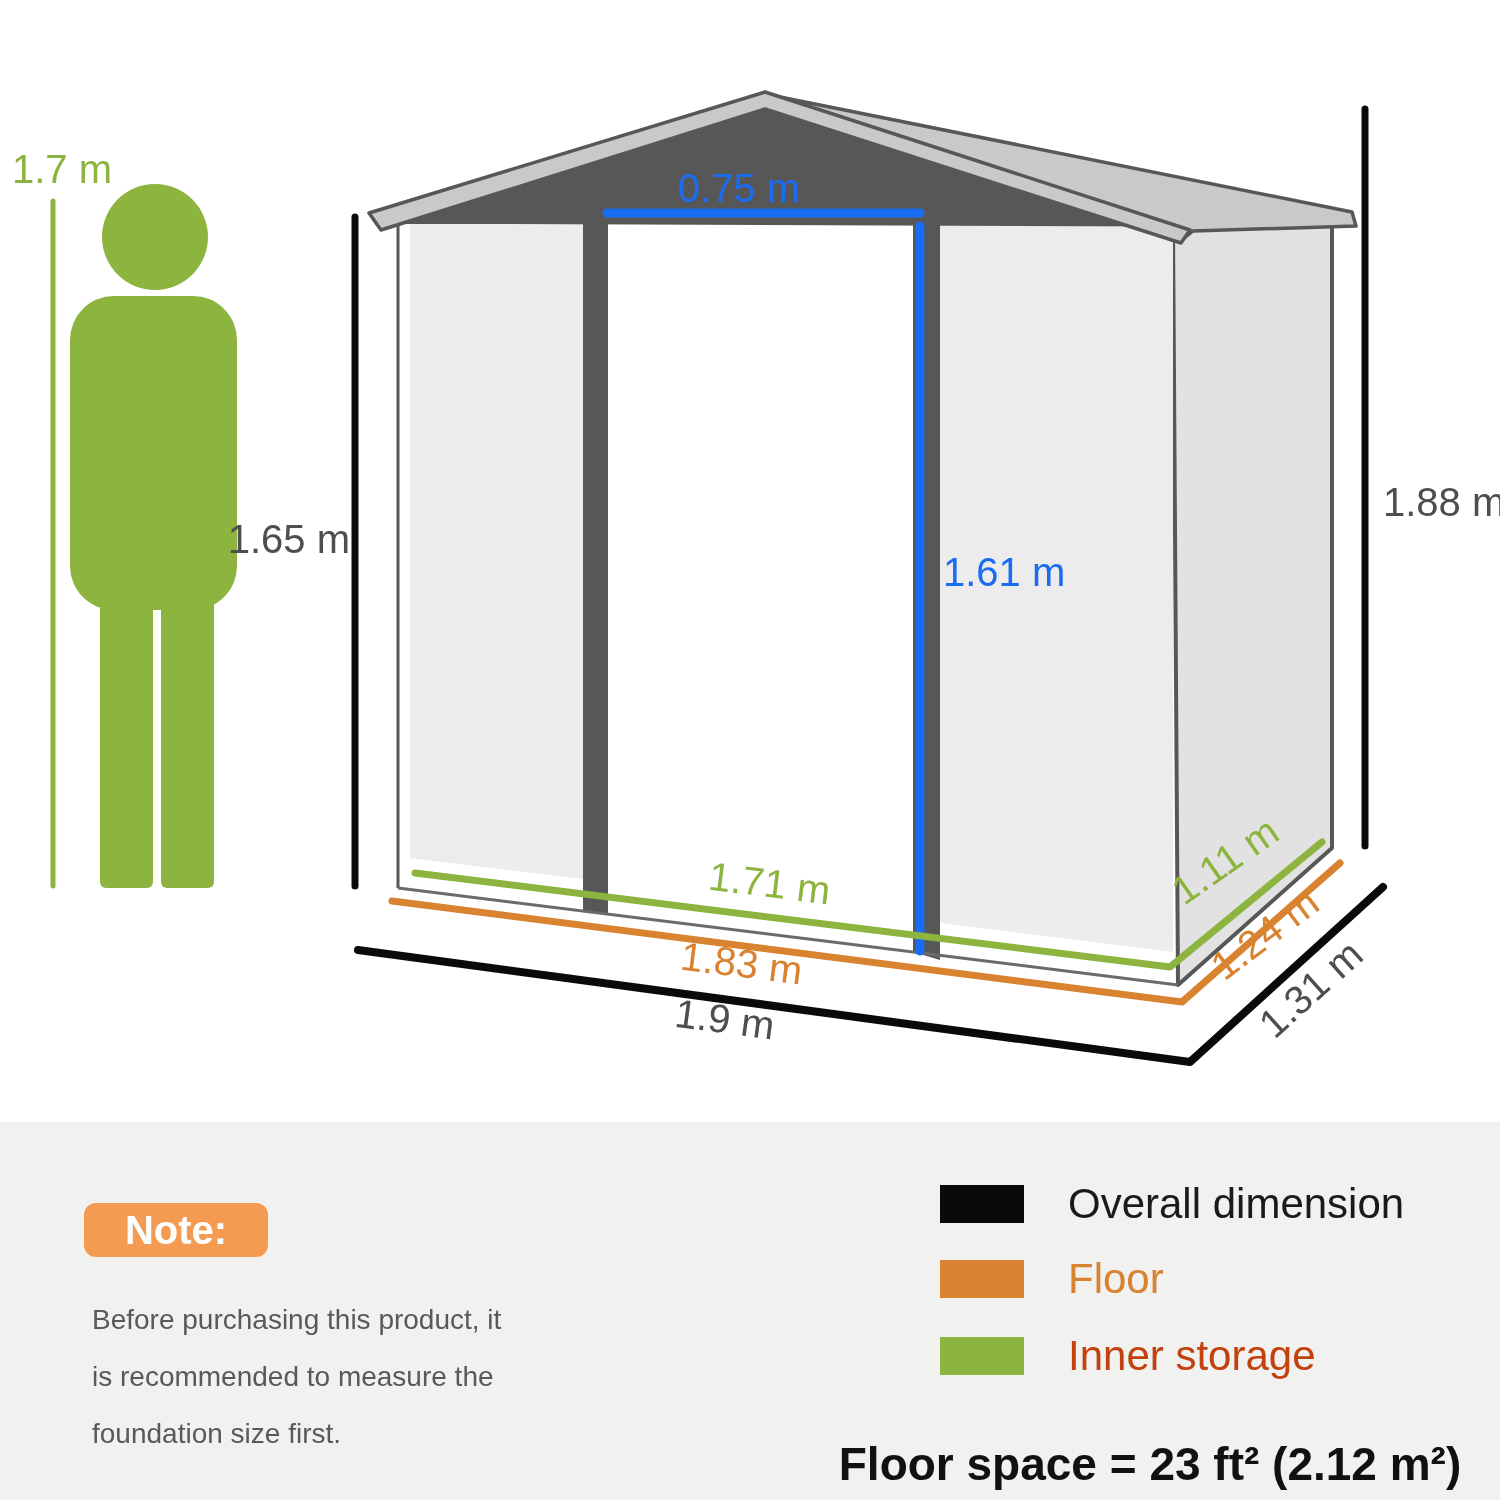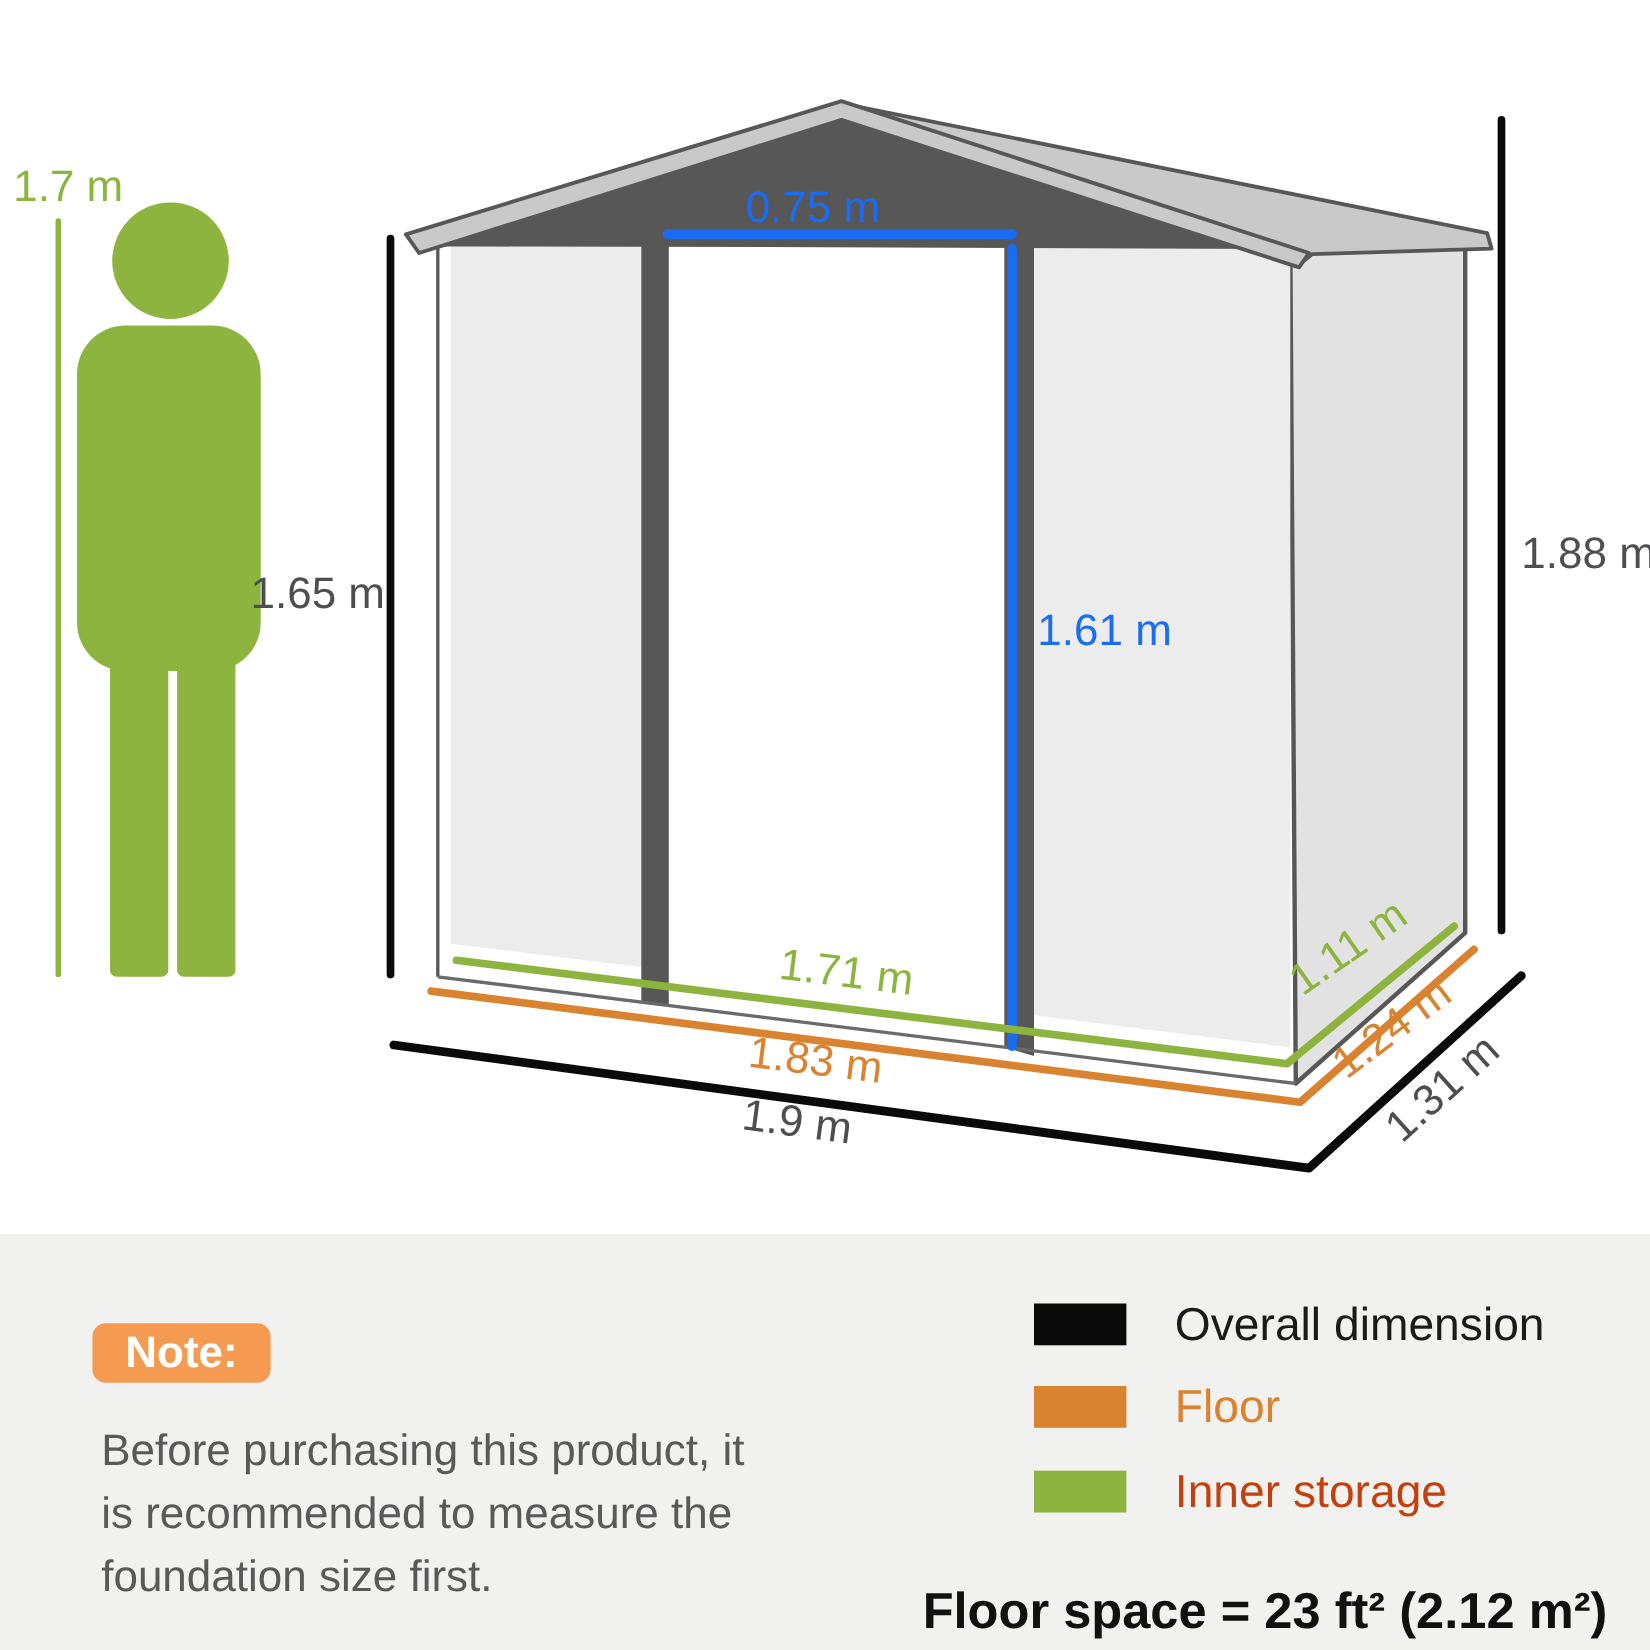--- a/index.html
+++ b/index.html
@@ -1,23 +1,23 @@
 <!DOCTYPE html>
 <html><head>
 <meta charset="utf-8">
 <style>
   html,body{margin:0;padding:0;background:#ffffff;}
   #page{position:relative;width:1500px;height:1500px;background:#ffffff;overflow:hidden;
         font-family:"Liberation Sans", sans-serif;padding-left:32px;}
   #diagram-svg{position:absolute;left:0;top:0;}
   .bottom-section{position:absolute;left:0;top:1122px;width:1500px;height:378px;background:#F1F1F0;}
-  .note-badge{position:absolute;left:84px;top:1203px;width:162px;height:54px;background:#F59B51;
+  .note-badge{position:absolute;left:84px;top:1203px;width:184px;height:54px;background:#F59B51;
               border-radius:12px;display:flex;align-items:center;justify-content:center;}
   .note-badge span{color:#ffffff;font-weight:bold;font-size:40px;}
-  .note-text{position:absolute;left:92px;top:1291px;width:760px;font-size:40px;line-height:57px;color:#595959;}
+  .note-text{position:absolute;left:92px;top:1291px;width:760px;font-size:28px;line-height:57px;color:#595959;}
   .legend-row{position:absolute;left:940px;display:flex;align-items:center;}
   .legend-swatch{width:84px;height:38px;margin-right:44px;flex:0 0 auto;}
   .legend-label{font-size:42px;white-space:nowrap;}
   .row-0{top:1180px;} .row-1{top:1255px;} .row-2{top:1332px;}
   .lbl-0{color:#1A1A1A;} .lbl-1{color:#D9822F;} .lbl-2{color:#c2410c;}
   .floor-space{position:absolute;left:780px;top:1437px;width:740px;text-align:center;
                font-size:46px;font-weight:600;color:#111111;white-space:nowrap;}
   text{font-family:"Liberation Sans", sans-serif;}
 </style>
 </head>

